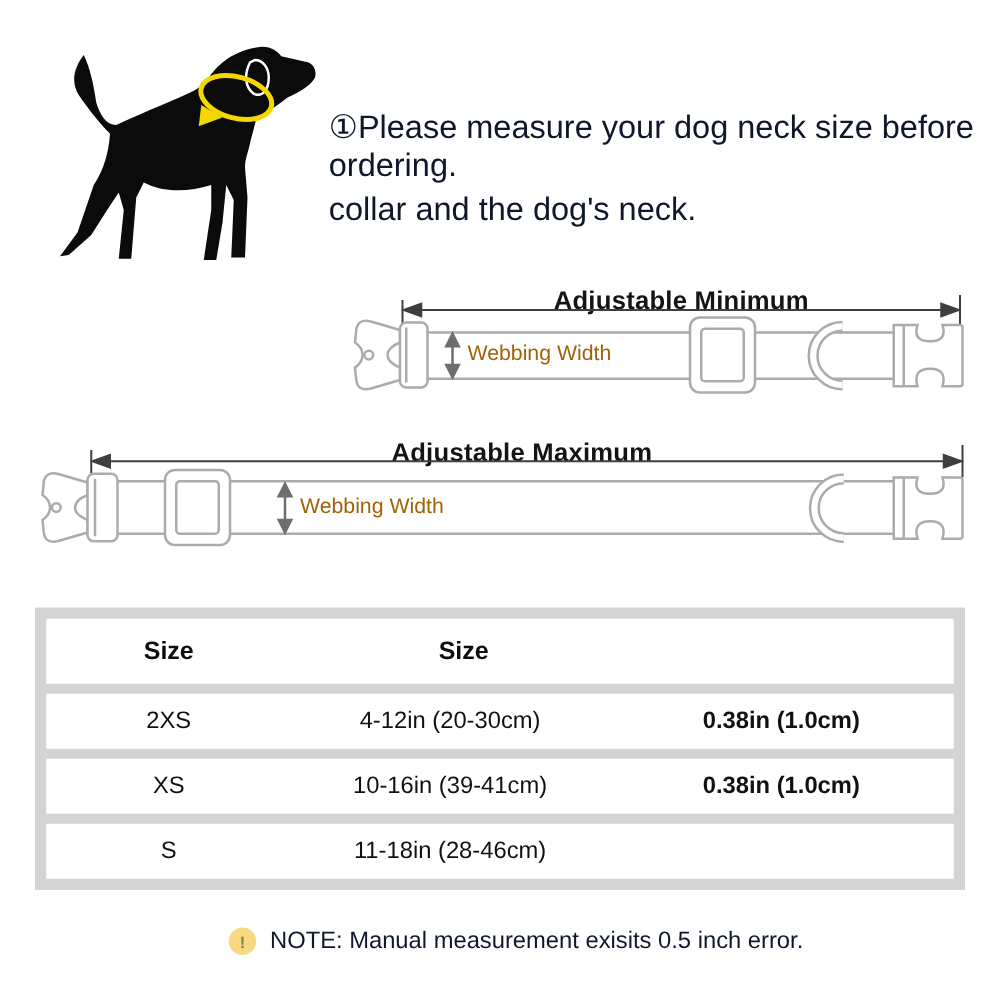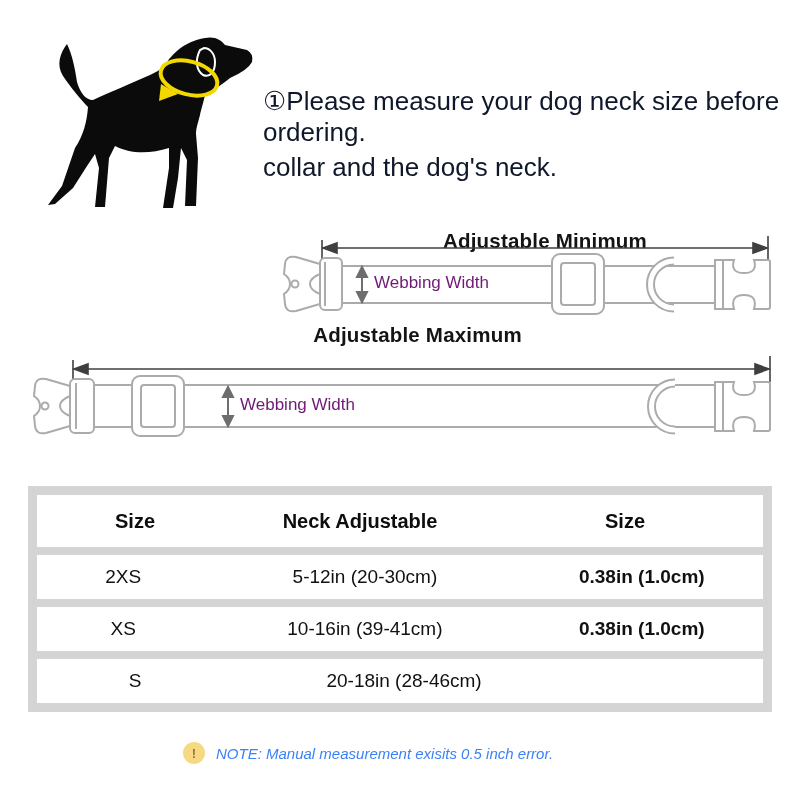--- a/index.html
+++ b/index.html
@@ -9,43 +9,43 @@
   }
   .abs{position:absolute;}
 
   
   .instructions{left:263px;top:86px;width:530px;color:#0f172a;font-size:26px;line-height:31px;}
   .instructions .line1{margin-bottom:4px;}
 
   
   .diagram-title{font-size:20.5px;font-weight:bold;color:#141414;text-align:center;letter-spacing:0.2px;}
   .title-min{left:315px;top:217px;width:460px;margin-top:12px;}
-  .title-max{left:58px;top:323px;width:719px;}
-
-  
-  .webbing-label{color:#701a75;font-size:17px;}
+  .title-max{left:58px;top:351px;width:719px;}
+
+  
+  .webbing-label{color:#a16207;font-size:17px;}
   .webbing-label-min{left:374px;top:273px;}
   .webbing-label-max{left:240px;top:395px;}
 
   
   .size-table{left:28px;top:486px;width:744px;background:#d4d4d4;padding:9px;box-sizing:border-box;
               display:flex;flex-direction:column;gap:8px;}
   .t-row{background:#ffffff;display:flex;align-items:center;}
   .t-row.head{height:52px;}
-  .t-row.data{height:44px;gap:44px;}
+  .t-row.data{height:44px;}
   .t-cell{text-align:center;}
   .c1{width:27%;}.c2{width:35%;}.c3{width:38%;font-weight:bold;}
   .t-row.head .t-cell{font-size:20px;font-weight:bold;color:#0d0d0d;}
   .t-row.data .t-cell{font-size:19px;color:#111111;}
 
   
   .note{left:183px;top:742px;display:flex;align-items:center;gap:11px;}
   .note-icon{width:22px;height:22px;border-radius:50%;background:#f6d981;color:#8c7a45;
              font-size:13px;font-weight:bold;display:flex;align-items:center;justify-content:center;}
-  .note-text{font-size:15px;color:#3b82f6;font-style:italic;}
+  .note-text{font-size:19px;color:#0f172a;}
 </style>
 </head>
 <body>
 
 <svg class="abs" style="left:35px;top:28px" width="220" height="190" viewBox="0 0 220 190">
   <path fill="#0b0b0b" d="
     M32,16
     C37,26 40,40 42,54
     C45,64 50,72 58,72
     C75,64 95,56 115,47
@@ -173,35 +173,34 @@
     <polygon points="200,13 195,23 205,23"></polygon>
     <polygon points="200,52 195,42 205,42"></polygon>
   </g>
 </svg>
 
 <div class="abs webbing-label webbing-label-max">Webbing Width</div>
 
 <div class="abs size-table">
   <div class="t-row head">
     <div class="t-cell c1">Size</div>
-    <div class="t-cell c2">Neck Adjustable</div>
     <div class="t-cell c3">Size</div>
   </div>
   <div class="t-row data">
     <div class="t-cell c1">2XS</div>
-    <div class="t-cell c2">5-12in (20-30cm)</div>
+    <div class="t-cell c2">4-12in (20-30cm)</div>
     <div class="t-cell c3">0.38in (1.0cm)</div>
   </div>
   <div class="t-row data">
     <div class="t-cell c1">XS</div>
     <div class="t-cell c2">10-16in (39-41cm)</div>
     <div class="t-cell c3">0.38in (1.0cm)</div>
   </div>
   <div class="t-row data">
     <div class="t-cell c1">S</div>
-    <div class="t-cell c2">20-18in (28-46cm)</div>
+    <div class="t-cell c2">11-18in (28-46cm)</div>
   </div>
 </div>
 
 <div class="abs note">
   <div class="note-icon">!</div>
   <div class="note-text">NOTE: Manual measurement exisits 0.5 inch error.</div>
 </div>
 
 </body></html>

